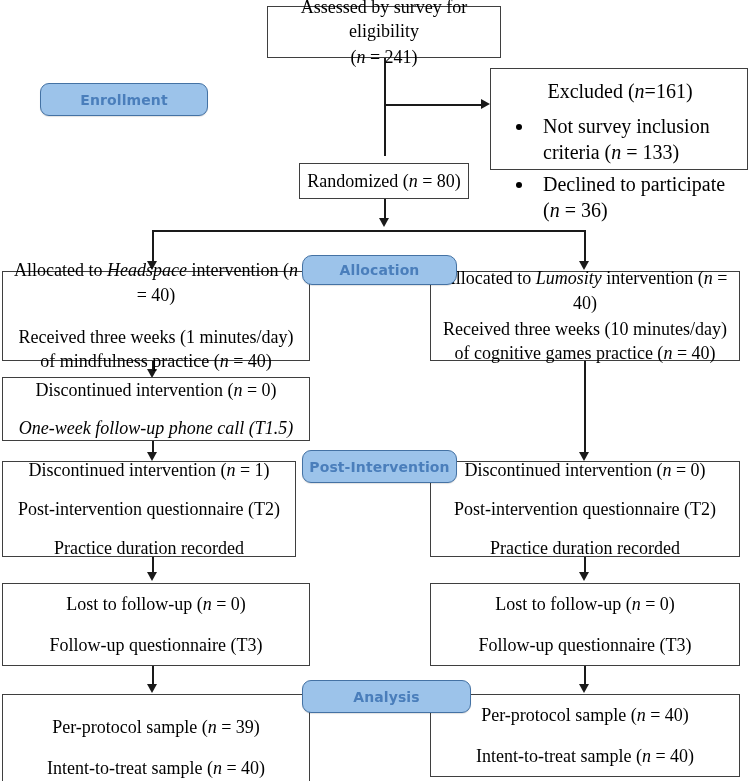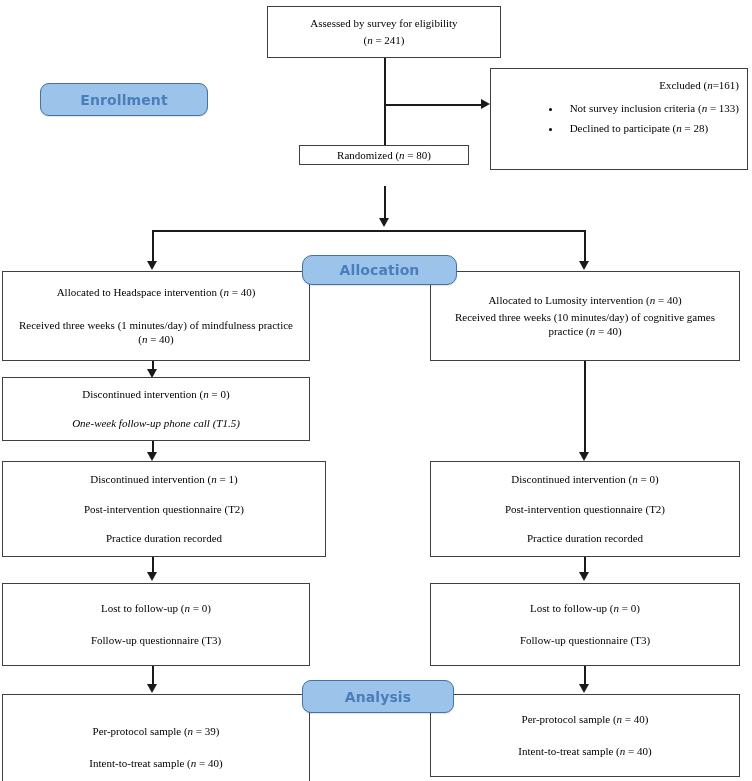--- a/index.html
+++ b/index.html
@@ -16,36 +16,36 @@
   .box{
     position:absolute;
     box-sizing:border-box;
     border:1.3px solid #3f3f3f;
     background:#ffffff;
     display:flex;
     flex-direction:column;
     align-items:center;
     justify-content:center;
     text-align:center;
-    font-size:11px;
+    font-size:18px;
     line-height:1.35;
     z-index:3;
   }
   .box .line{display:block;padding:0 6px;}
   .box .line + .line{margin-top:11px;}
-  .ital{}
+  .ital{font-style:italic;}
   .nvar{font-style:italic;}
 
   
   .box.excluded{
-    align-items:flex-end;
+    align-items:center;
     justify-content:flex-start;
     text-align:left;
     padding:9px 8px 6px 10px;
-    font-size:11px;
+    font-size:20px;
   }
   .box.excluded .heading{display:block;}
   .box.excluded ul{
     margin:2px 0 0 0;
     padding-left:34px;
     list-style:disc;
   }
   .box.excluded li{
     margin-top:6px;
     padding-left:8px;
@@ -133,44 +133,44 @@
 
   <div class="box" style="left:267px;top:6px;width:234px;height:52px;">
     <span class="line">Assessed by survey for eligibility</span>
     <span class="line" style="margin-top:2px;"><span>(</span><span class="nvar">n</span><span> = 241)</span></span>
   </div>
 
   <div class="box excluded" style="left:490px;top:68px;width:258px;height:102px;">
     <span class="heading"><span>Excluded (</span><span class="nvar">n</span><span>=161)</span></span>
     <ul>
       <li><span>Not survey inclusion criteria (</span><span class="nvar">n</span><span> = 133)</span></li>
-      <li><span>Declined to participate (</span><span class="nvar">n</span><span> = 28)</span></li>
+      <li><span>Declined to participate (</span><span class="nvar">n</span><span> = 36)</span></li>
     </ul>
   </div>
 
-  <div class="box" style="left:299px;top:145px;width:170px;height:20px;">
+  <div class="box" style="left:299px;top:163px;width:170px;height:36px;">
     <span class="line"><span>Randomized (</span><span class="nvar">n</span><span> = 80)</span></span>
   </div>
 
   <div class="box" style="left:2px;top:271px;width:308px;height:90px;">
     <span class="line"><span>Allocated to </span><span class="ital">Headspace</span><span> intervention (</span><span class="nvar">n</span><span> = 40)</span></span>
     <span class="line" style="margin-top:18px;max-width:282px;"><span>Received three weeks (1 minutes/day) of mindfulness practice (</span><span class="nvar">n</span><span> = 40)</span></span>
   </div>
 
   <div class="box" style="left:430px;top:271px;width:310px;height:90px;">
     <span class="line"><span>Allocated to </span><span class="ital">Lumosity</span><span> intervention (</span><span class="nvar">n</span><span> = 40)</span></span>
     <span class="line" style="margin-top:2px;max-width:296px;"><span>Received three weeks (10 minutes/day) of cognitive games practice (</span><span class="nvar">n</span><span> = 40)</span></span>
   </div>
 
   <div class="box" style="left:2px;top:377px;width:308px;height:64px;">
     <span class="line"><span>Discontinued intervention (</span><span class="nvar">n</span><span> = 0)</span></span>
     <span class="line" style="margin-top:14px;font-style:italic;">One-week follow-up phone call (T1.5)</span>
   </div>
 
-  <div class="box" style="left:2px;top:461px;width:324px;height:96px;">
+  <div class="box" style="left:2px;top:461px;width:294px;height:96px;">
     <span class="line"><span>Discontinued intervention (</span><span class="nvar">n</span><span> = 1)</span></span>
     <span class="line" style="margin-top:15px;">Post-intervention questionnaire (T2)</span>
     <span class="line" style="margin-top:15px;">Practice duration recorded</span>
   </div>
 
   <div class="box" style="left:430px;top:461px;width:310px;height:96px;">
     <span class="line"><span>Discontinued intervention (</span><span class="nvar">n</span><span> = 0)</span></span>
     <span class="line" style="margin-top:15px;">Post-intervention questionnaire (T2)</span>
     <span class="line" style="margin-top:15px;">Practice duration recorded</span>
   </div>
@@ -190,15 +190,16 @@
     <span class="line" style="margin-top:17px;"><span>Intent-to-treat sample (</span><span class="nvar">n</span><span> = 40)</span></span>
   </div>
 
   <div class="box" style="left:430px;top:694px;width:310px;height:83px;">
     <span class="line"><span>Per-protocol sample (</span><span class="nvar">n</span><span> = 40)</span></span>
     <span class="line" style="margin-top:17px;"><span>Intent-to-treat sample (</span><span class="nvar">n</span><span> = 40)</span></span>
   </div>
 
   <div class="badge" style="left:34px;top:83px;width:168px;height:33px;">Enrollment</div>
   <div class="badge" style="left:296px;top:255px;width:155px;height:30px;border-radius:10px;">Allocation</div>
-  <div class="badge" style="left:296px;top:680px;width:152px;height:33px;">Analysis</div>
+  <div class="badge" style="left:296px;top:450px;width:155px;height:33px;">Post-Intervention</div>
+  <div class="badge" style="left:296px;top:680px;width:169px;height:33px;">Analysis</div>
 
 </div>
 
 </body></html>

